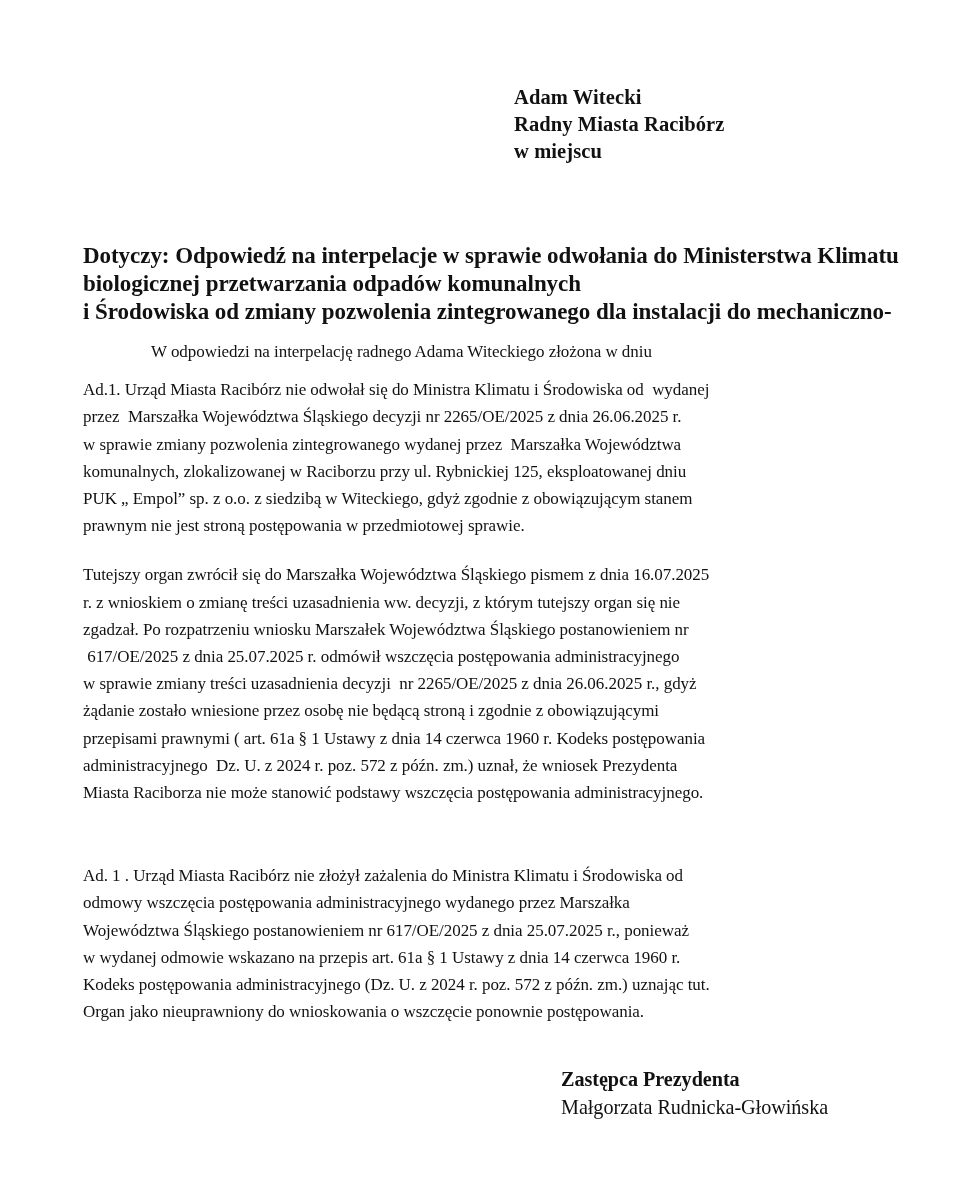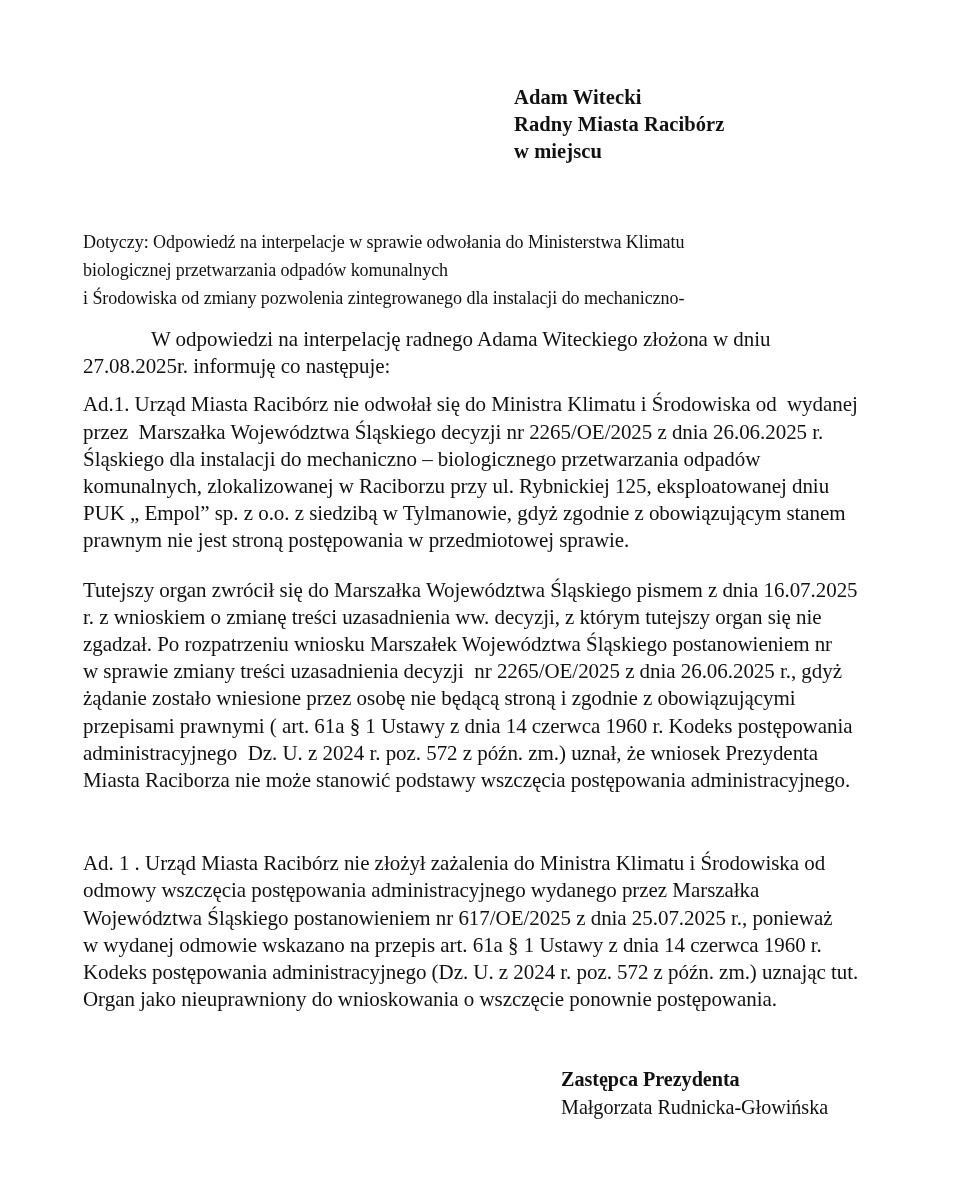--- a/index.html
+++ b/index.html
@@ -35,36 +35,36 @@
     font-size: 20.5px;
     line-height: 27px;
     letter-spacing: 0.1px;
   }
   .addressee .line { white-space: pre; }
 
   
   .subject {
     position: absolute;
     left: 59px;
-    top: 228px;
+    top: 242px;
     width: 790px;
-    font-weight: normal;
-    font-size: 18px;
+    font-weight: bold;
+    font-size: 23px;
     line-height: 28px;
     letter-spacing: -0.05px;
   }
   .subject .line { white-space: pre; display: block; }
 
   
   .body-area {
     position: absolute;
     left: 59px;
-    top: 326px;
+    top: 338px;
     width: 790px;
-    font-size: 21px;
+    font-size: 17px;
     line-height: 27.2px;
     letter-spacing: -0.05px;
   }
   .para { margin: 0 0 0 0; }
   .para .line { white-space: pre; display: block; }
 
   .gap-sm { height: 11px; }
   .gap-md { height: 22px; }
   .gap-lg { height: 56px; }
 
@@ -96,40 +96,40 @@
   <div class="subject">
     <span class="line">Dotyczy: Odpowiedź na interpelacje w sprawie odwołania do Ministerstwa Klimatu</span>
     <span class="line">biologicznej przetwarzania odpadów komunalnych</span>
     <span class="line">i Środowiska od zmiany pozwolenia zintegrowanego dla instalacji do mechaniczno-</span>
   </div>
 
   <div class="body-area">
 
     <div class="para">
       <span class="line"><span class="indent"></span><span>W odpowiedzi na interpelację radnego Adama Witeckiego złożona w dniu</span></span>
-      <span class="line">27.08.2025r. informuję co następuje:</span>
     </div>
 
     <div class="gap-sm"></div>
 
     <div class="para">
       <span class="line">Ad.1. Urząd Miasta Racibórz nie odwołał się do Ministra Klimatu i Środowiska od  wydanej</span>
       <span class="line">przez  Marszałka Województwa Śląskiego decyzji nr 2265/OE/2025 z dnia 26.06.2025 r.</span>
-      <span class="line">Śląskiego dla instalacji do mechaniczno – biologicznego przetwarzania odpadów</span>
+      <span class="line">w sprawie zmiany pozwolenia zintegrowanego wydanej przez  Marszałka Województwa</span>
       <span class="line">komunalnych, zlokalizowanej w Raciborzu przy ul. Rybnickiej 125, eksploatowanej dniu</span>
-      <span class="line">PUK „ Empol” sp. z o.o. z siedzibą w Tylmanowie, gdyż zgodnie z obowiązującym stanem</span>
+      <span class="line">PUK „ Empol” sp. z o.o. z siedzibą w Witeckiego, gdyż zgodnie z obowiązującym stanem</span>
       <span class="line">prawnym nie jest stroną postępowania w przedmiotowej sprawie.</span>
     </div>
 
     <div class="gap-md"></div>
 
     <div class="para">
       <span class="line">Tutejszy organ zwrócił się do Marszałka Województwa Śląskiego pismem z dnia 16.07.2025</span>
       <span class="line">r. z wnioskiem o zmianę treści uzasadnienia ww. decyzji, z którym tutejszy organ się nie</span>
       <span class="line">zgadzał. Po rozpatrzeniu wniosku Marszałek Województwa Śląskiego postanowieniem nr</span>
+      <span class="line"> 617/OE/2025 z dnia 25.07.2025 r. odmówił wszczęcia postępowania administracyjnego</span>
       <span class="line">w sprawie zmiany treści uzasadnienia decyzji  nr 2265/OE/2025 z dnia 26.06.2025 r., gdyż</span>
       <span class="line">żądanie zostało wniesione przez osobę nie będącą stroną i zgodnie z obowiązującymi</span>
       <span class="line">przepisami prawnymi ( art. 61a § 1 Ustawy z dnia 14 czerwca 1960 r. Kodeks postępowania</span>
       <span class="line">administracyjnego  Dz. U. z 2024 r. poz. 572 z późn. zm.) uznał, że wniosek Prezydenta</span>
       <span class="line">Miasta Raciborza nie może stanowić podstawy wszczęcia postępowania administracyjnego.</span>
     </div>
 
     <div class="gap-lg"></div>
 
     <div class="para">

